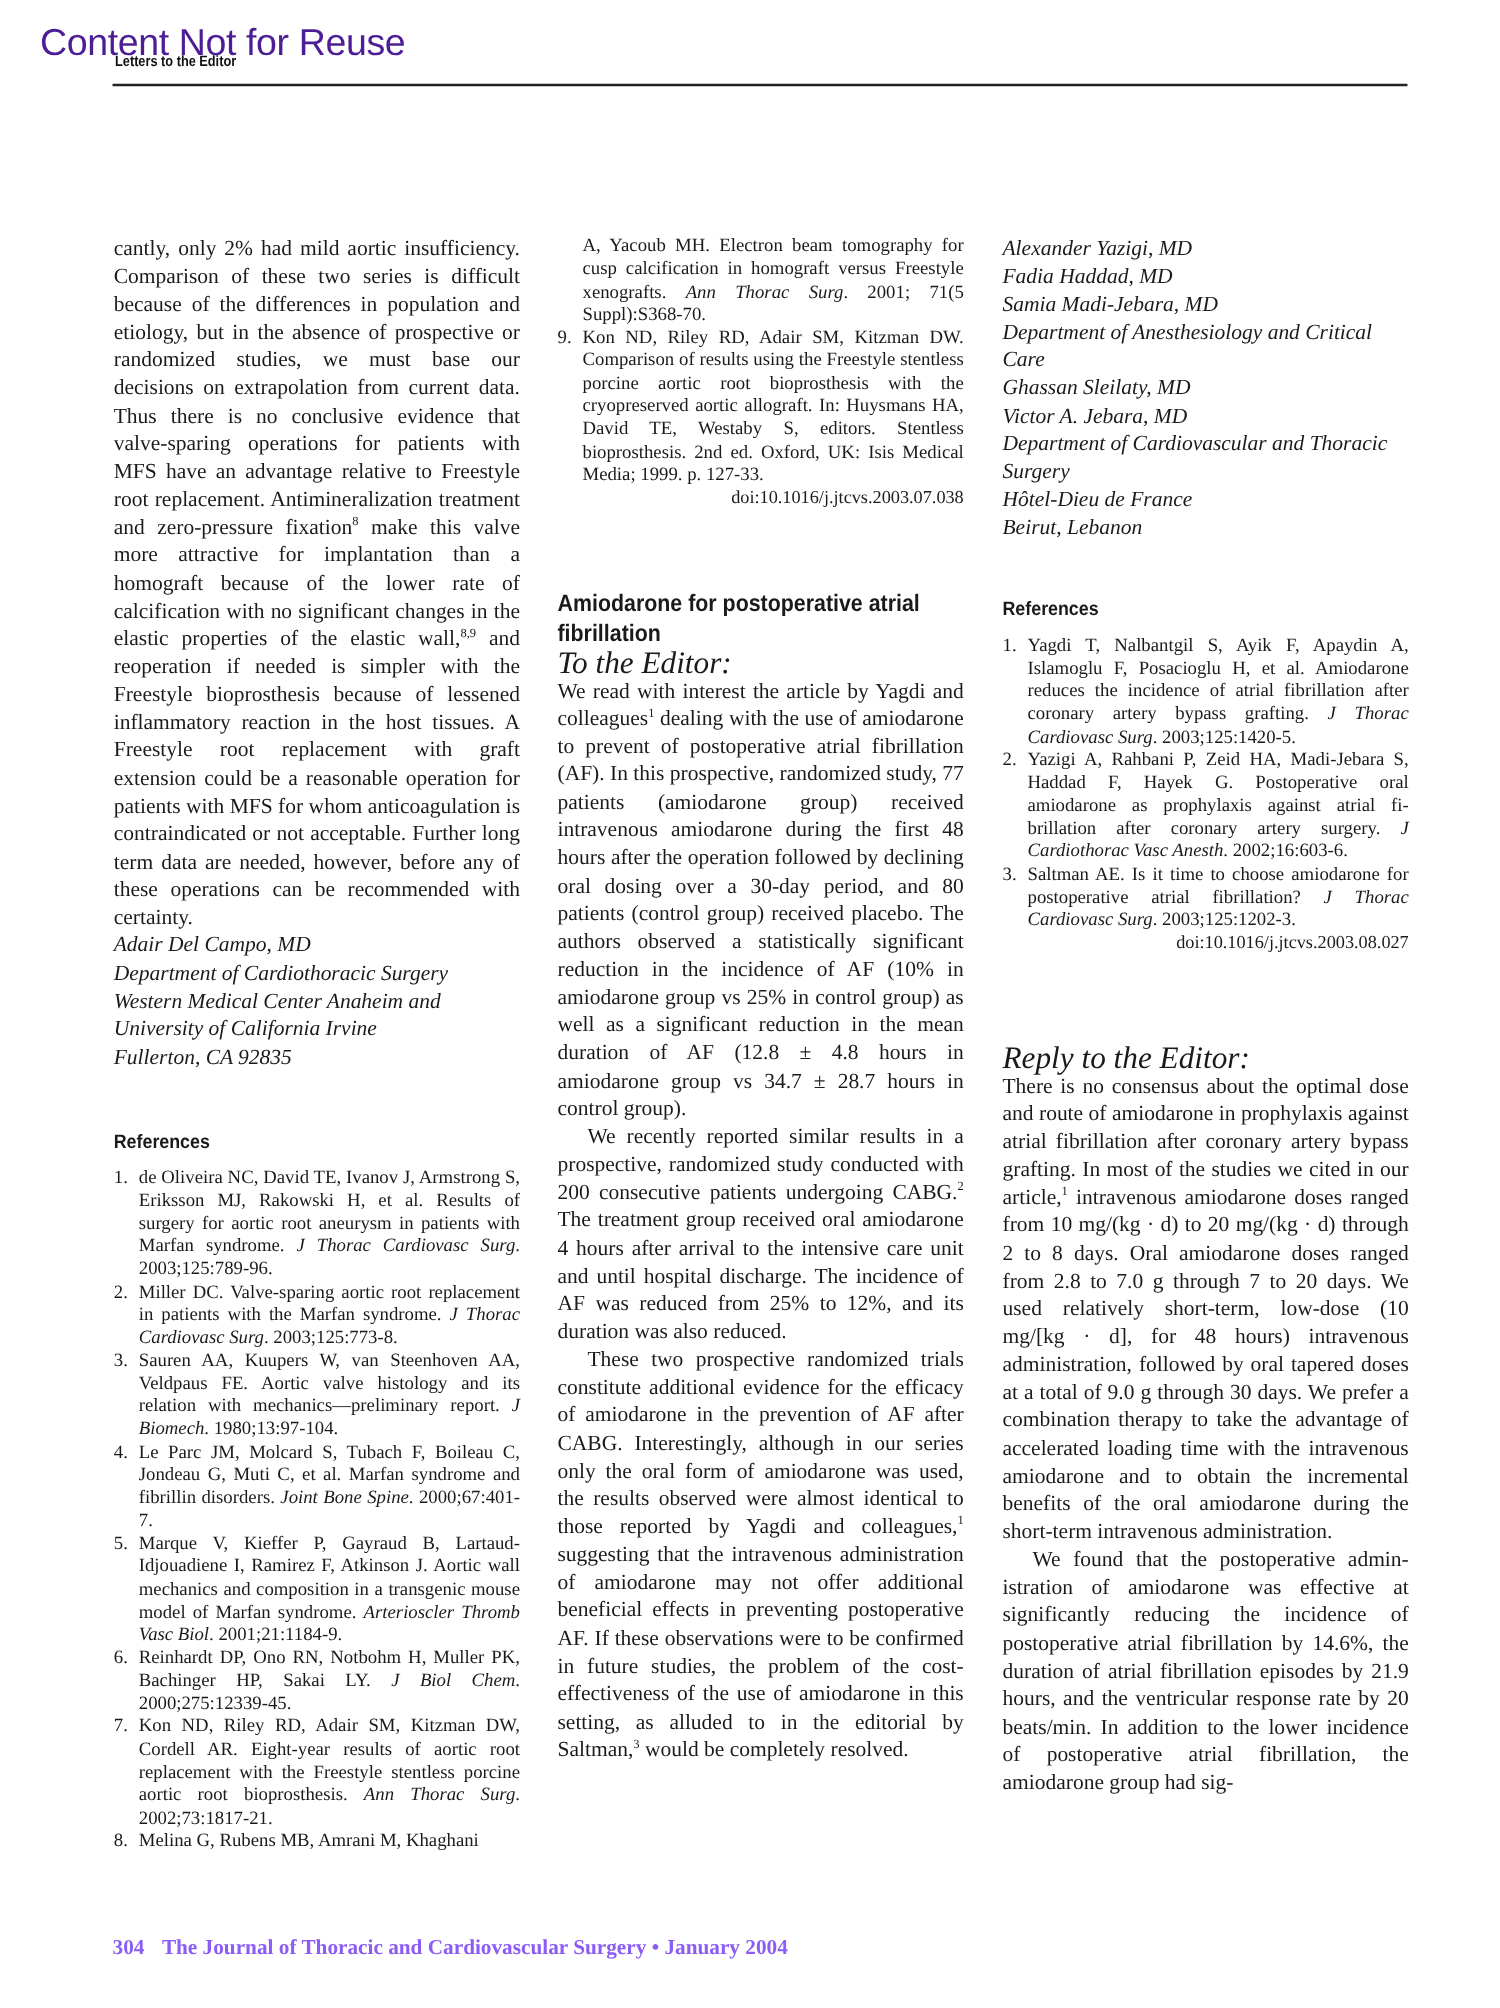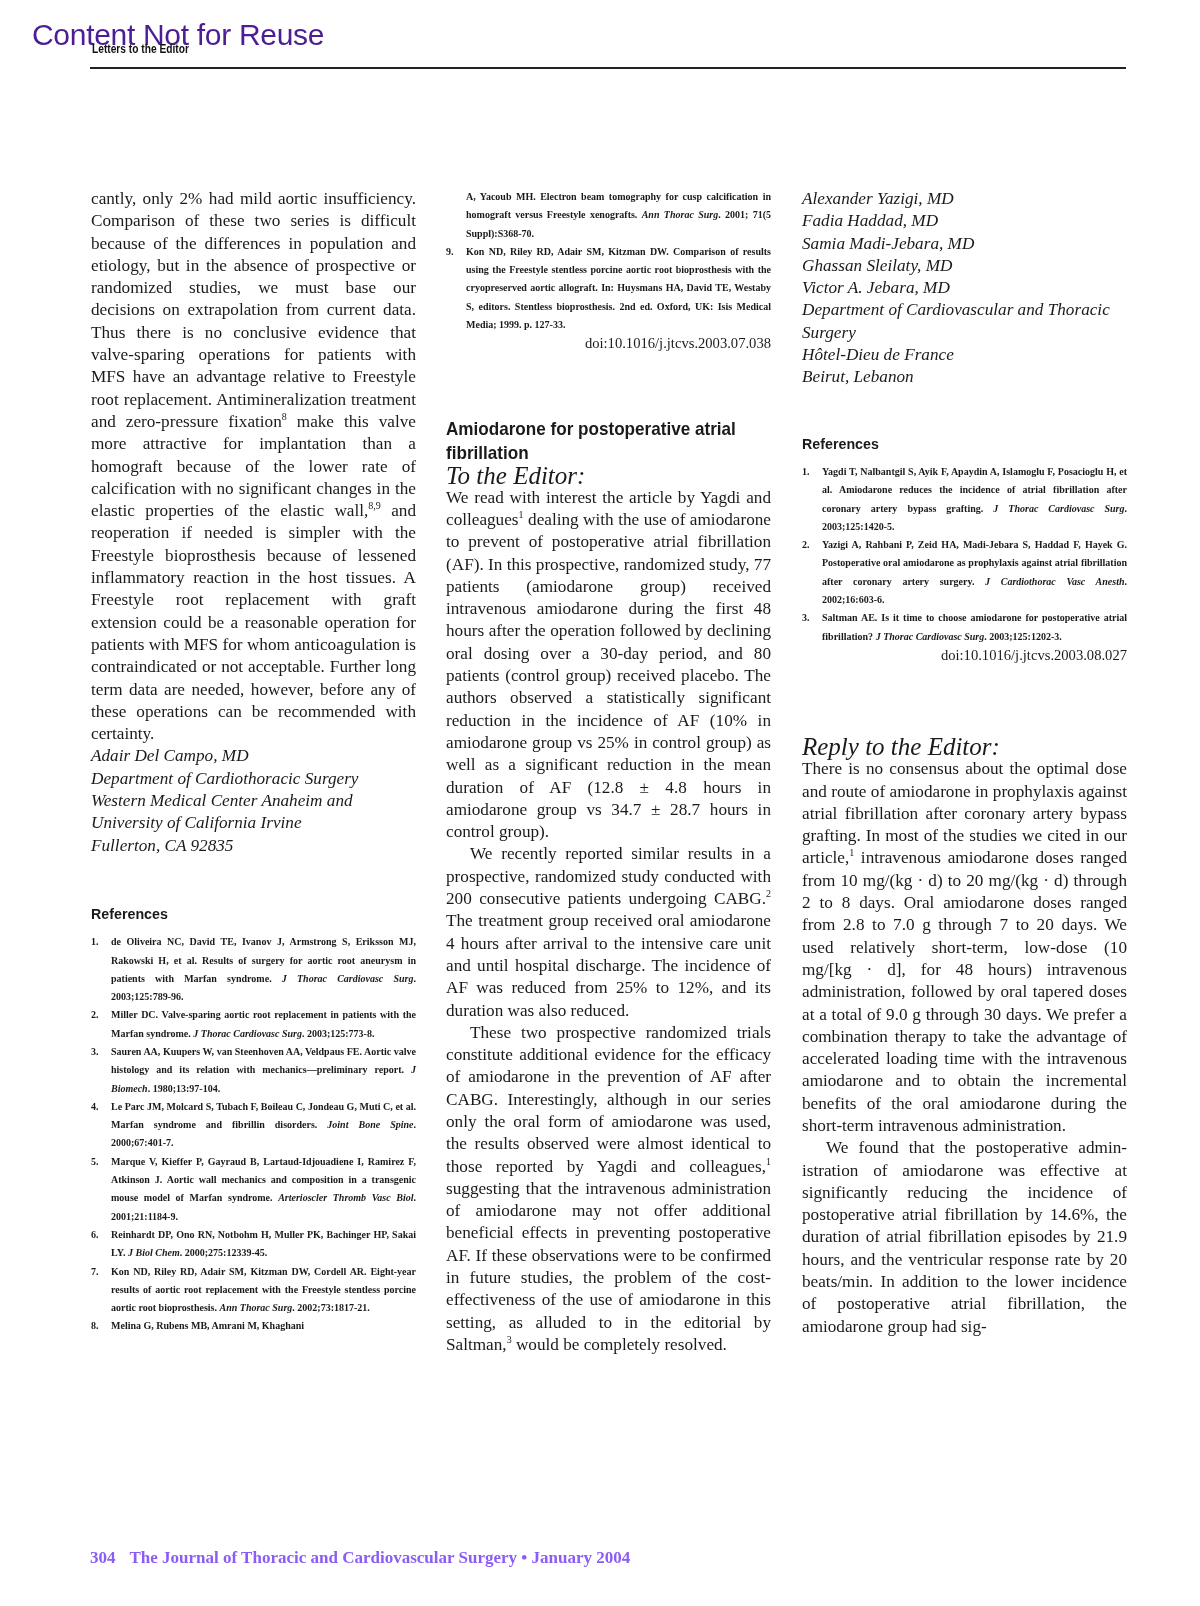--- a/index.html
+++ b/index.html
@@ -13,21 +13,21 @@
   .col { position: absolute; top: 188px; font-size: 17.2px; line-height: 22.3px; }
   .col1 { left: 91px; width: 325px; }
   .col2 { left: 446px; width: 325px; }
   .col3 { left: 802px; width: 325px; }
   p { margin: 0; text-align: justify; hyphens: manual; }
   p.indent { text-indent: 24px; }
   .sig { text-align: left; font-style: italic; margin: 0; }
   .sig-block { margin-top: 0; }
   h3.refs { font-family: "Liberation Sans", sans-serif; font-weight: bold; font-size: 15.5px;
             margin: 0 0 8px 0; transform: scaleX(0.92); transform-origin: left; }
-  ol.reflist { margin: 0; padding: 0; list-style: none; font-size: 10px; line-height: 18.3px; font-weight: bold; }
+  ol.reflist { margin: 0; padding: 0; list-style: none; font-size: 15px; line-height: 18.3px; }
   ol.reflist li { position: relative; padding-left: 20px; text-align: justify; }
   ol.reflist li .num { position: absolute; left: 0; top: 0; }
   .doi { text-align: right; font-size: 14.6px; line-height: 18.3px; }
   h2.article-title { font-family: "Liberation Sans", sans-serif; font-weight: bold; font-size: 19px;
                      line-height: 24px; margin: 0; transform: scaleX(0.9); transform-origin: left; width: 360px; }
   .salutation { font-style: italic; font-weight: normal; font-size: 25px; line-height: 22px; margin: 0; }
   .footer { position: absolute; left: 90px; top: 1548px; font-weight: bold; font-size: 17px; color: #8b5cf6; }
   .footer .pg { margin-right: 14px; }
   sup { font-size: 10px; line-height: 0; }
 </style>
@@ -73,20 +73,21 @@
   <p><span>We read with interest the article by Yagdi and colleagues</span><sup>1</sup><span> dealing with the use of amiodarone to prevent of postoperative atrial fibrillation (AF). In this prospective, randomized study, 77 patients (amiodarone group) received intravenous amiodarone during the first 48 hours after the operation followed by declining oral dosing over a 30-day period, and 80 patients (control group) received placebo. The authors ob­served a statistically significant reduction in the incidence of AF (10% in amiodarone group vs 25% in control group) as well as a significant reduction in the mean duration of AF (12.8 ± 4.8 hours in amiodarone group vs 34.7 ± 28.7 hours in control group).</span></p>
   <p class="indent"><span>We recently reported similar results in a prospective, randomized study conducted with 200 consecutive patients undergoing CABG.</span><sup>2</sup><span> The treatment group received oral amiodarone 4 hours after arrival to the in­tensive care unit and until hospital dis­charge. The incidence of AF was reduced from 25% to 12%, and its duration was also reduced.</span></p>
   <p class="indent"><span>These two prospective randomized tri­als constitute additional evidence for the efficacy of amiodarone in the prevention of AF after CABG. Interestingly, although in our series only the oral form of amiodarone was used, the results observed were almost identical to those reported by Yagdi and colleagues,</span><sup>1</sup><span> suggesting that the intrave­nous administration of amiodarone may not offer additional beneficial effects in pre­venting postoperative AF. If these observa­tions were to be confirmed in future stud­ies, the problem of the cost-effectiveness of the use of amiodarone in this setting, as alluded to in the editorial by Saltman,</span><sup>3</sup><span> would be completely resolved.</span></p>
 </div>
 
 <div class="col col3">
   <div class="sig-block">
     <p class="sig">Alexander Yazigi, MD</p>
     <p class="sig">Fadia Haddad, MD</p>
     <p class="sig">Samia Madi-Jebara, MD</p>
+    <p class="sig">Department of Anesthesiology and Critical Care</p>
     <p class="sig">Ghassan Sleilaty, MD</p>
     <p class="sig">Victor A. Jebara, MD</p>
     <p class="sig">Department of Cardiovascular and Thoracic Surgery</p>
     <p class="sig">Hôtel-Dieu de France</p>
     <p class="sig">Beirut, Lebanon</p>
   </div>
   <div style="height:44px"></div>
   <h3 class="refs">References</h3>
   <ol class="reflist">
     <li><span class="num">1.</span><span>Yagdi T, Nalbantgil S, Ayik F, Apaydin A, Islamoglu F, Posacioglu H, et al. Amiodarone reduces the incidence of atrial fibrillation af­ter coronary artery bypass grafting. </span><i>J Thorac Cardiovasc Surg</i><span>. 2003;125:1420-5.</span></li>

